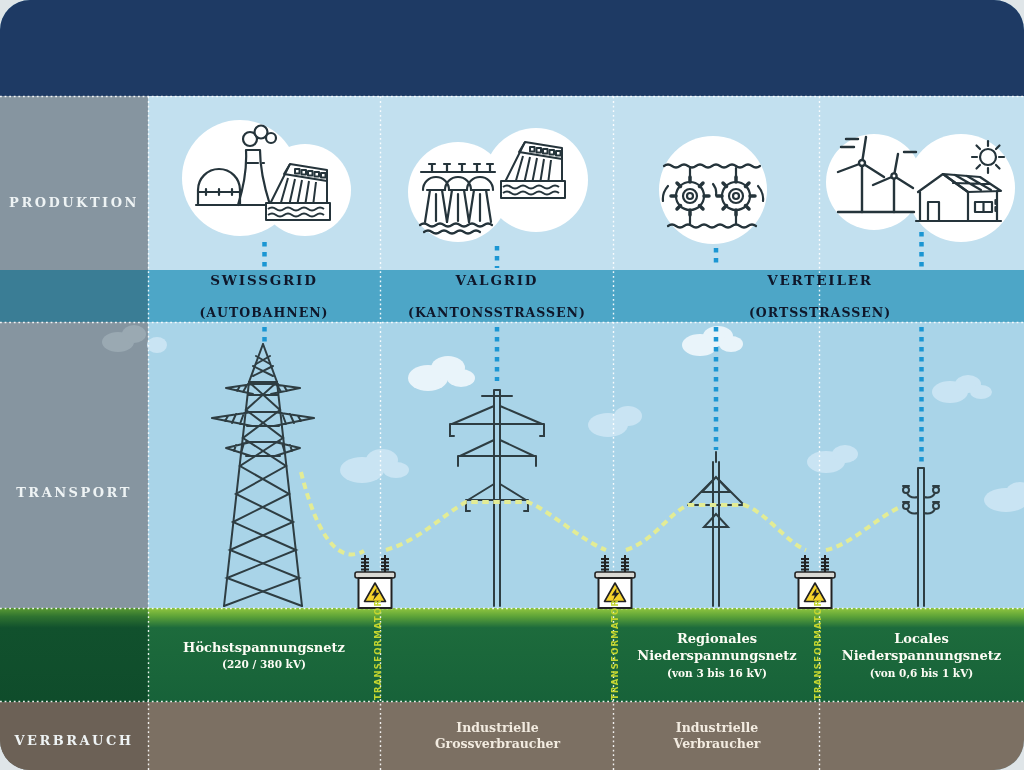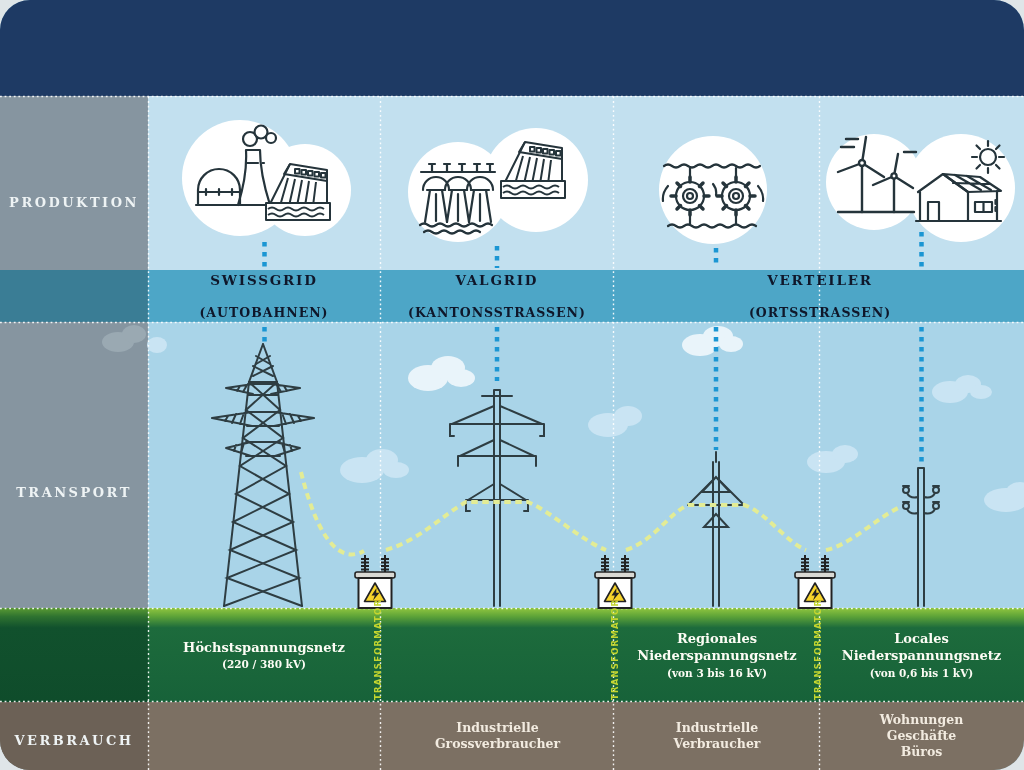--- a/index.html
+++ b/index.html
@@ -288,19 +288,14 @@
   <div class="tflabel" style="left:772px">TRANSFORMATOR</div>
 
   <div class="concell" style="left:382px;width:231px">
     <span class="c">Industrielle</span>
     <span class="c">Grossverbraucher</span>
   </div>
   <div class="concell" style="left:617px;width:200px">
     <span class="c">Industrielle</span>
     <span class="c">Verbraucher</span>
   </div>
-  <div class="concell" style="left:821px;width:201px">
-    <span class="c">Wohnungen</span>
-    <span class="c">Geschäfte</span>
-    <span class="c">Büros</span>
-  </div>
 
 </div>
 
 </body></html>

